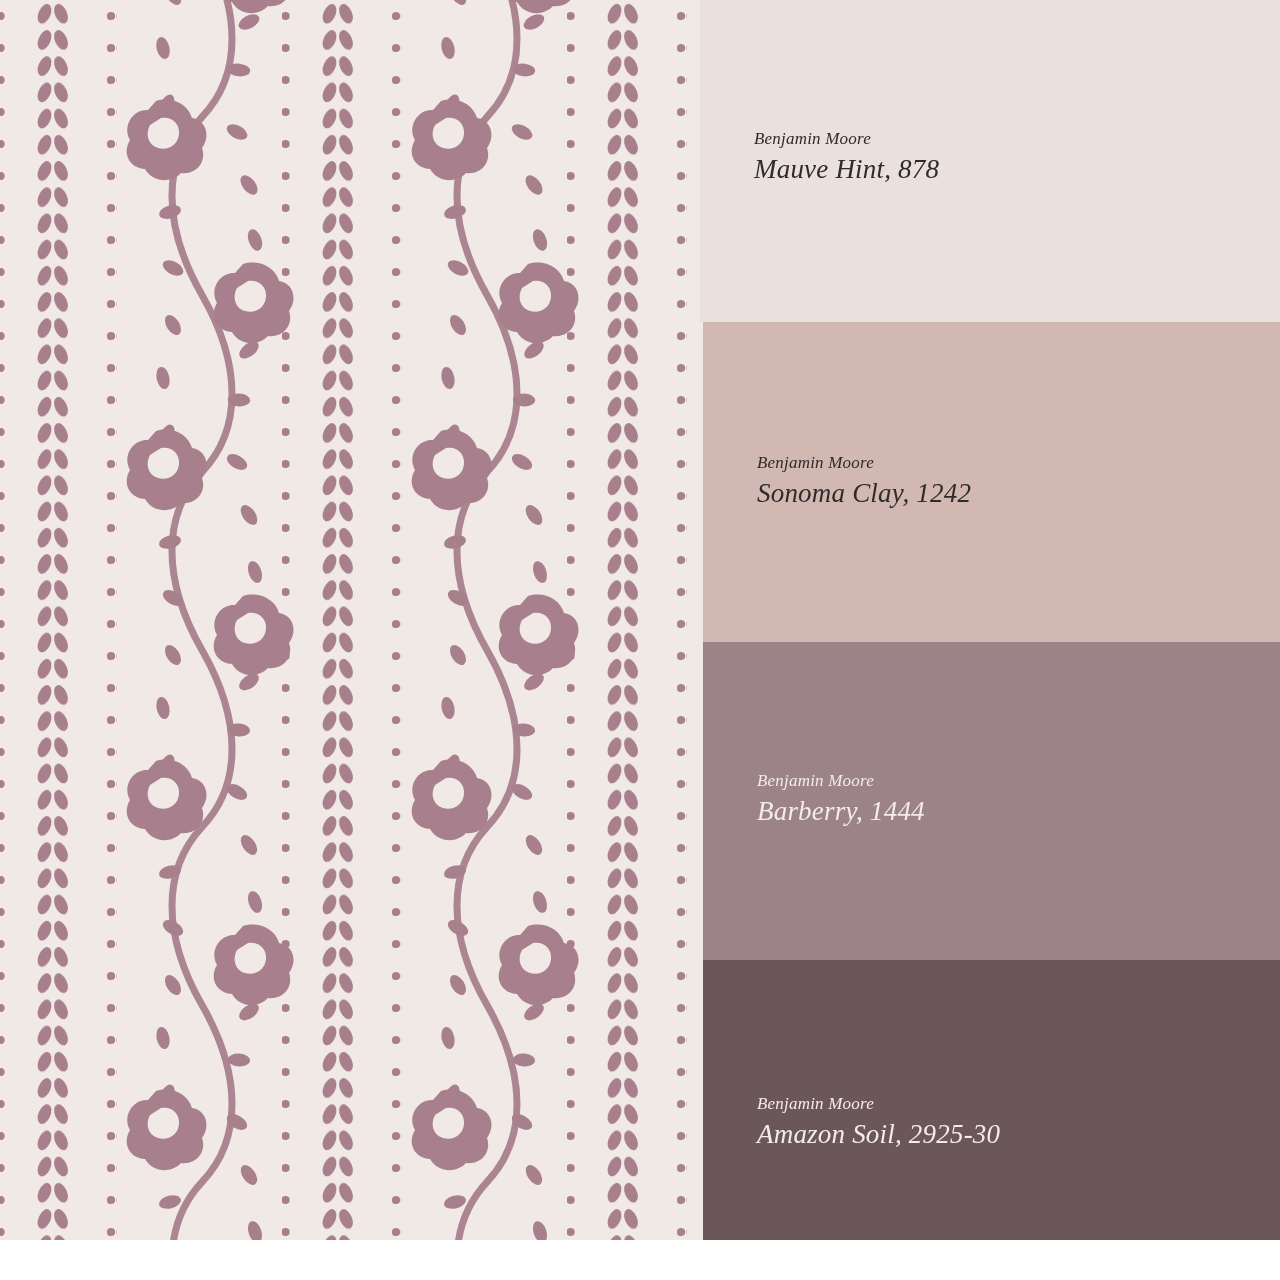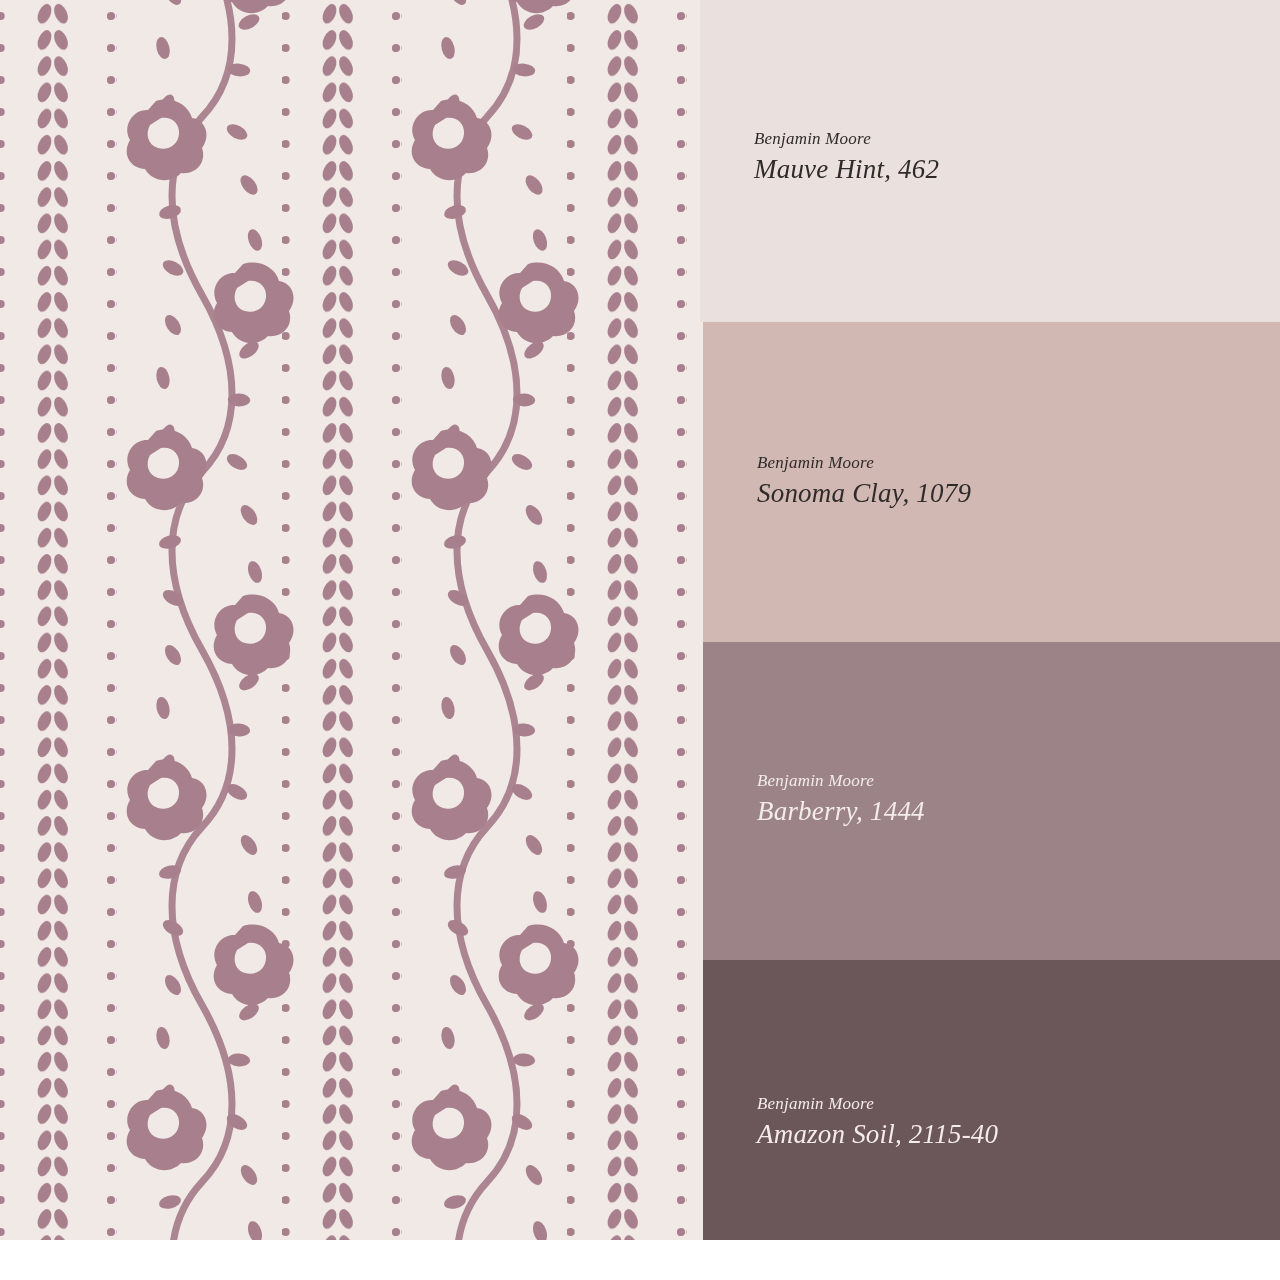--- a/index.html
+++ b/index.html
@@ -299,39 +299,39 @@
 
       </g>
     </svg>
   </div>
 
   <div id="swatch-column">
 
     <div class="swatch dark-text" style="left:700px; top:0px; width:580px; height:322px; background:#eae0dd;">
       <div class="swatch-label" style="top:128px;">
         <p class="brand-line">Benjamin Moore</p>
-        <p class="name-line">Mauve Hint, 462</p>
+        <p class="name-line">Mauve Hint, 878</p>
       </div>
     </div>
 
     <div class="swatch dark-text" style="left:703px; top:322px; width:577px; height:320px; background:#d2b8b2;">
       <div class="swatch-label" style="top:130px;">
         <p class="brand-line">Benjamin Moore</p>
-        <p class="name-line">Sonoma Clay, 1079</p>
+        <p class="name-line">Sonoma Clay, 1242</p>
       </div>
     </div>
 
     <div class="swatch light-text" style="left:703px; top:642px; width:577px; height:318px; background:#9b8387;">
       <div class="swatch-label" style="top:128px;">
         <p class="brand-line">Benjamin Moore</p>
         <p class="name-line">Barberry, 1444</p>
       </div>
     </div>
 
     <div class="swatch light-text" style="left:703px; top:960px; width:577px; height:320px; background:#6b5659;">
       <div class="swatch-label" style="top:133px;">
         <p class="brand-line">Benjamin Moore</p>
-        <p class="name-line">Amazon Soil, 2115-40</p>
+        <p class="name-line">Amazon Soil, 2925-30</p>
       </div>
     </div>
 
   </div>
 </div>
 
 </body></html>

